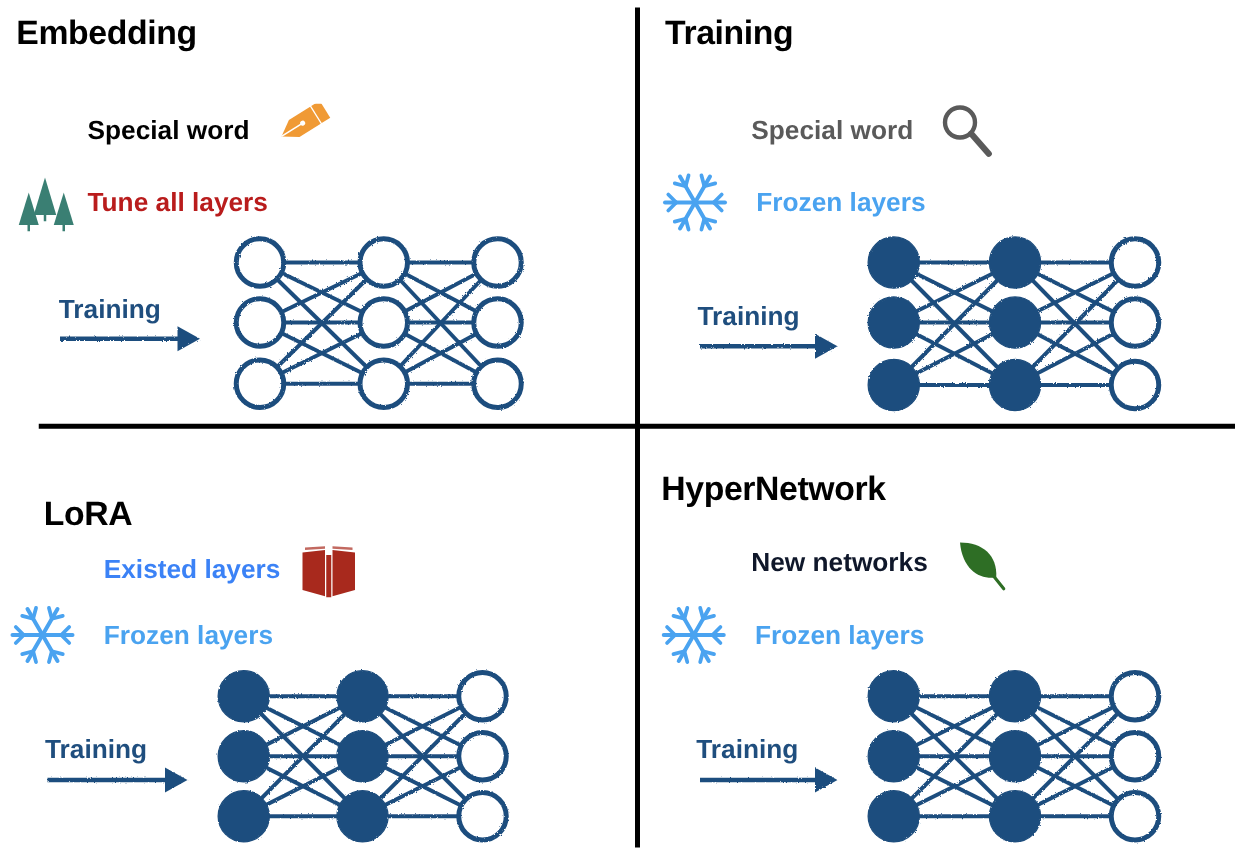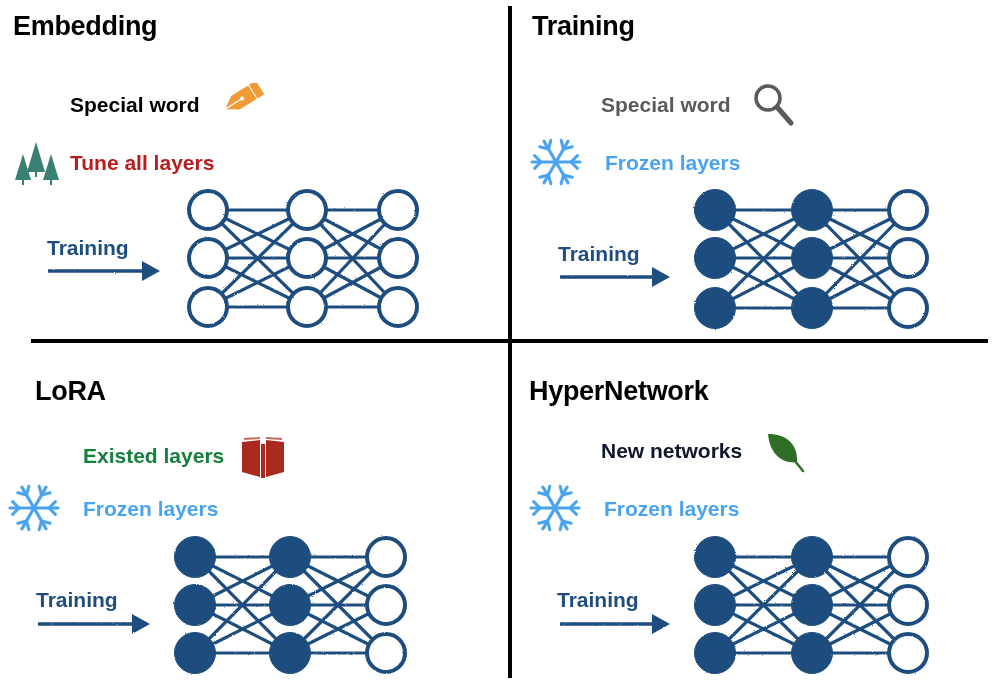--- a/index.html
+++ b/index.html
@@ -48,22 +48,22 @@
   <div class="abs label" style="left:601px; top:93px; color:#5a5a5a;">Special word</div>
   <svg class="abs" style="left:752px; top:82px;" width="44" height="46" viewBox="0 0 44 46">
     <circle cx="16" cy="16" r="12" fill="none" stroke="#5a5a5a" stroke-width="3.5"></circle>
     <line x1="25" y1="25" x2="39" y2="41" stroke="#5a5a5a" stroke-width="5" stroke-linecap="round"></line>
   </svg>
   <div class="abs label" style="left:605px; top:151px; color:#4aa3f0;">Frozen layers</div>
   <div class="abs train" style="left:558px; top:242px;">Training</div>
 </div>
 
 <div>
-  <div class="abs title" style="left:35px; top:376px;">LoRA</div>
-  <div class="abs label" style="left:83px; top:444px; color:#15803d;">Existed layers</div>
+  <div class="abs title" style="left:35px; top:396px;">LoRA</div>
+  <div class="abs label" style="left:83px; top:444px; color:#3b82f6;">Existed layers</div>
   <svg class="abs" style="left:240px; top:436px;" width="46" height="42" viewBox="0 0 46 42">
     <g fill="#a8291d">
       <path d="M2 6 L20 4 L20 41 L2 36 Z"></path>
       <path d="M44 6 L26 4 L26 41 L44 36 Z"></path>
       <rect x="21" y="8" width="4" height="34"></rect>
       <path d="M4 2 L20 1 L20 3 L4 4 Z" opacity="0.7"></path>
       <path d="M42 2 L26 1 L26 3 L42 4 Z" opacity="0.7"></path>
     </g>
   </svg>
   <div class="abs label" style="left:83px; top:497px; color:#4aa3f0;">Frozen layers</div>

